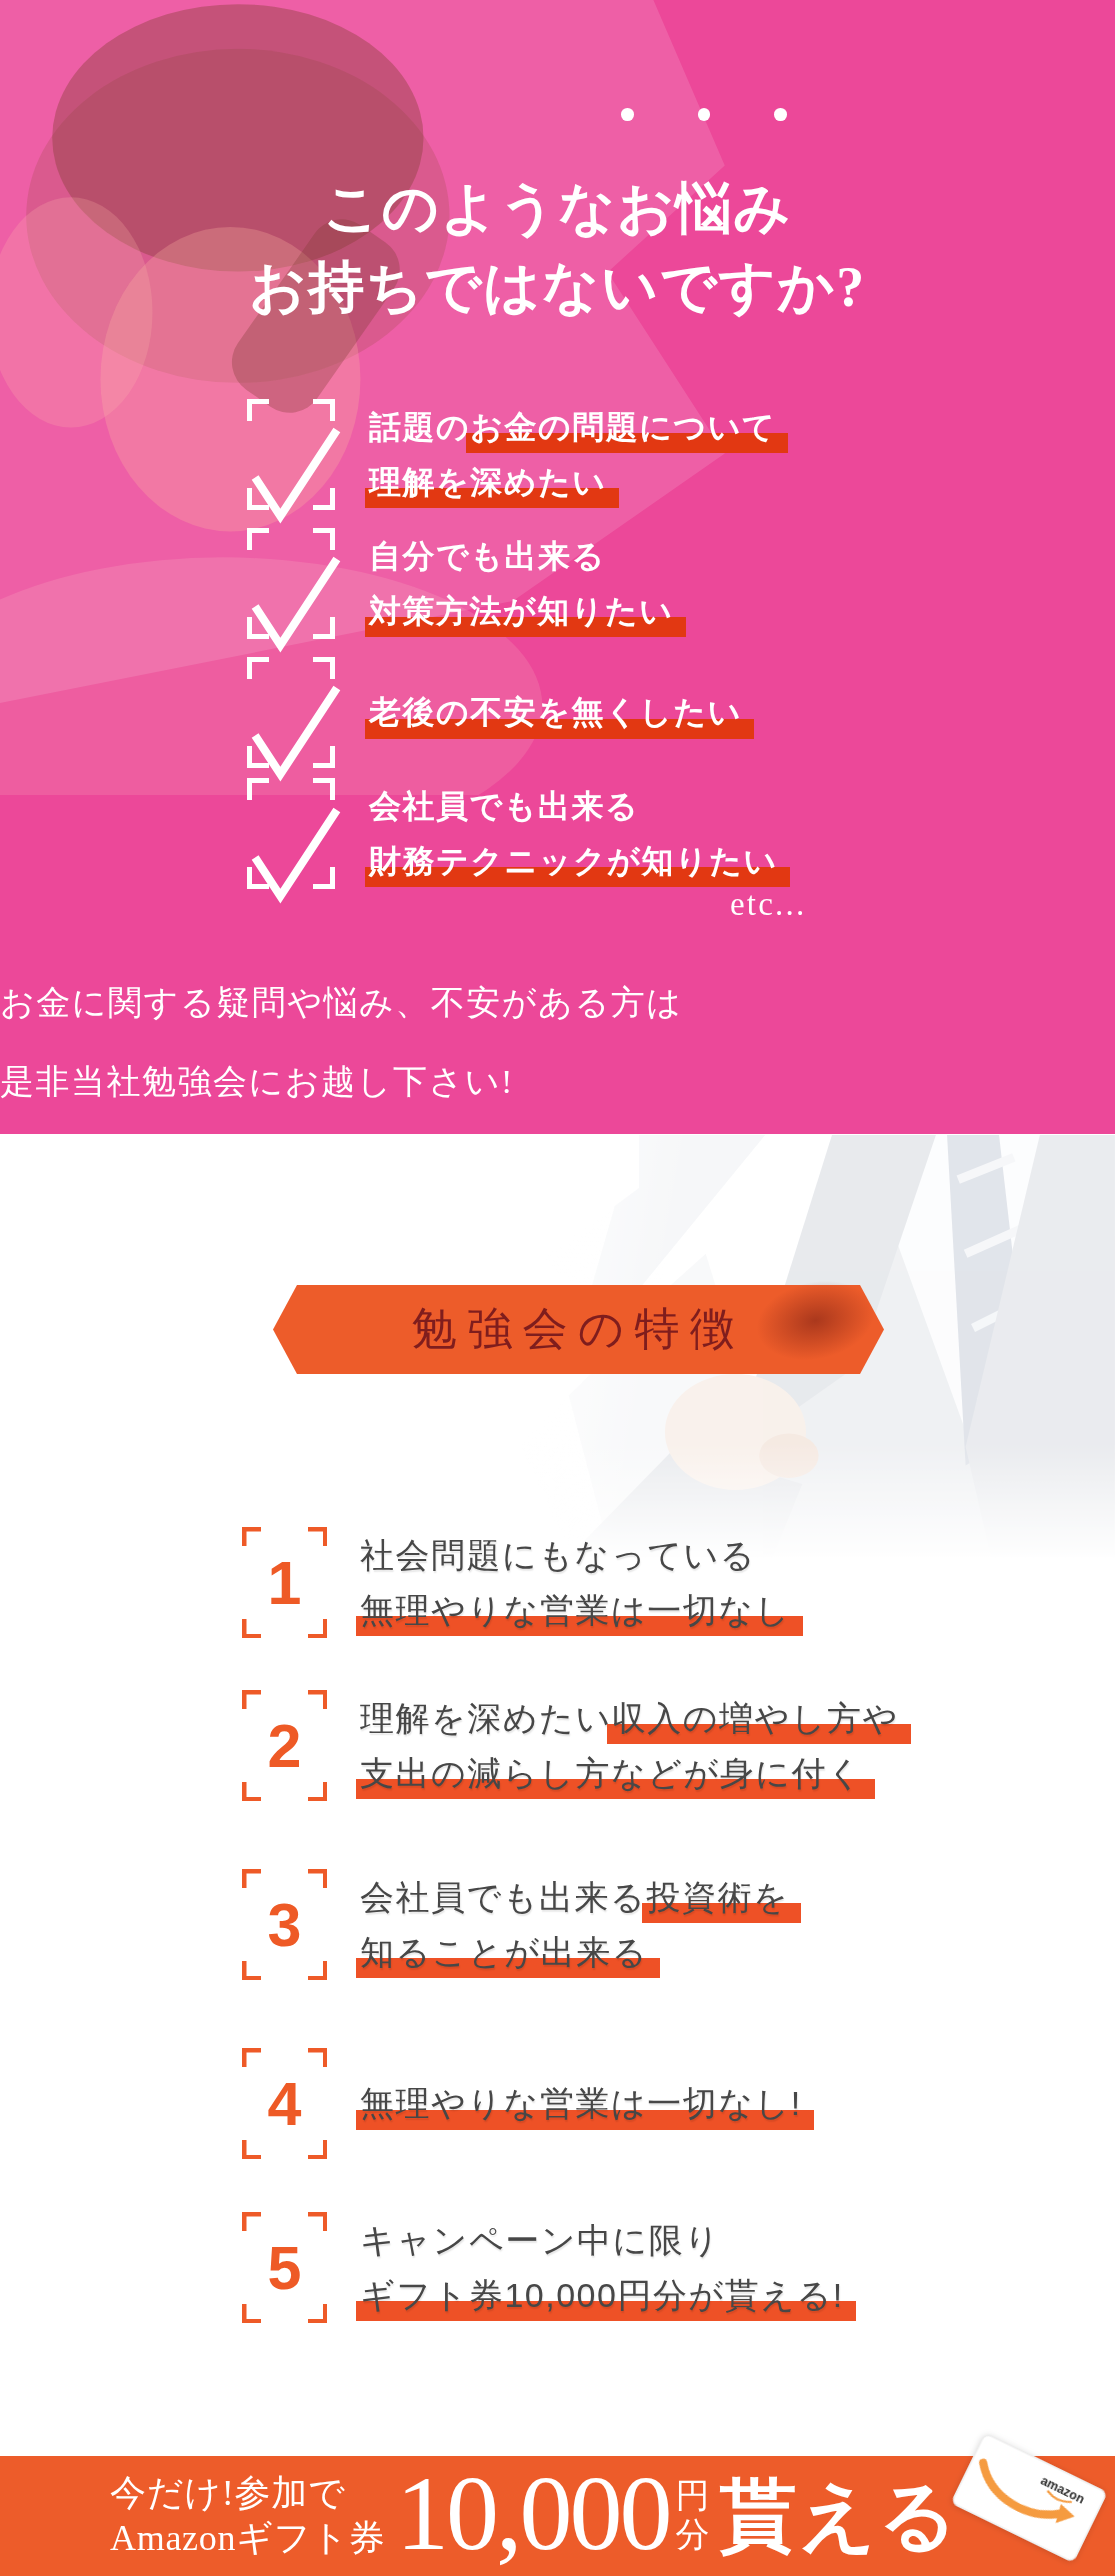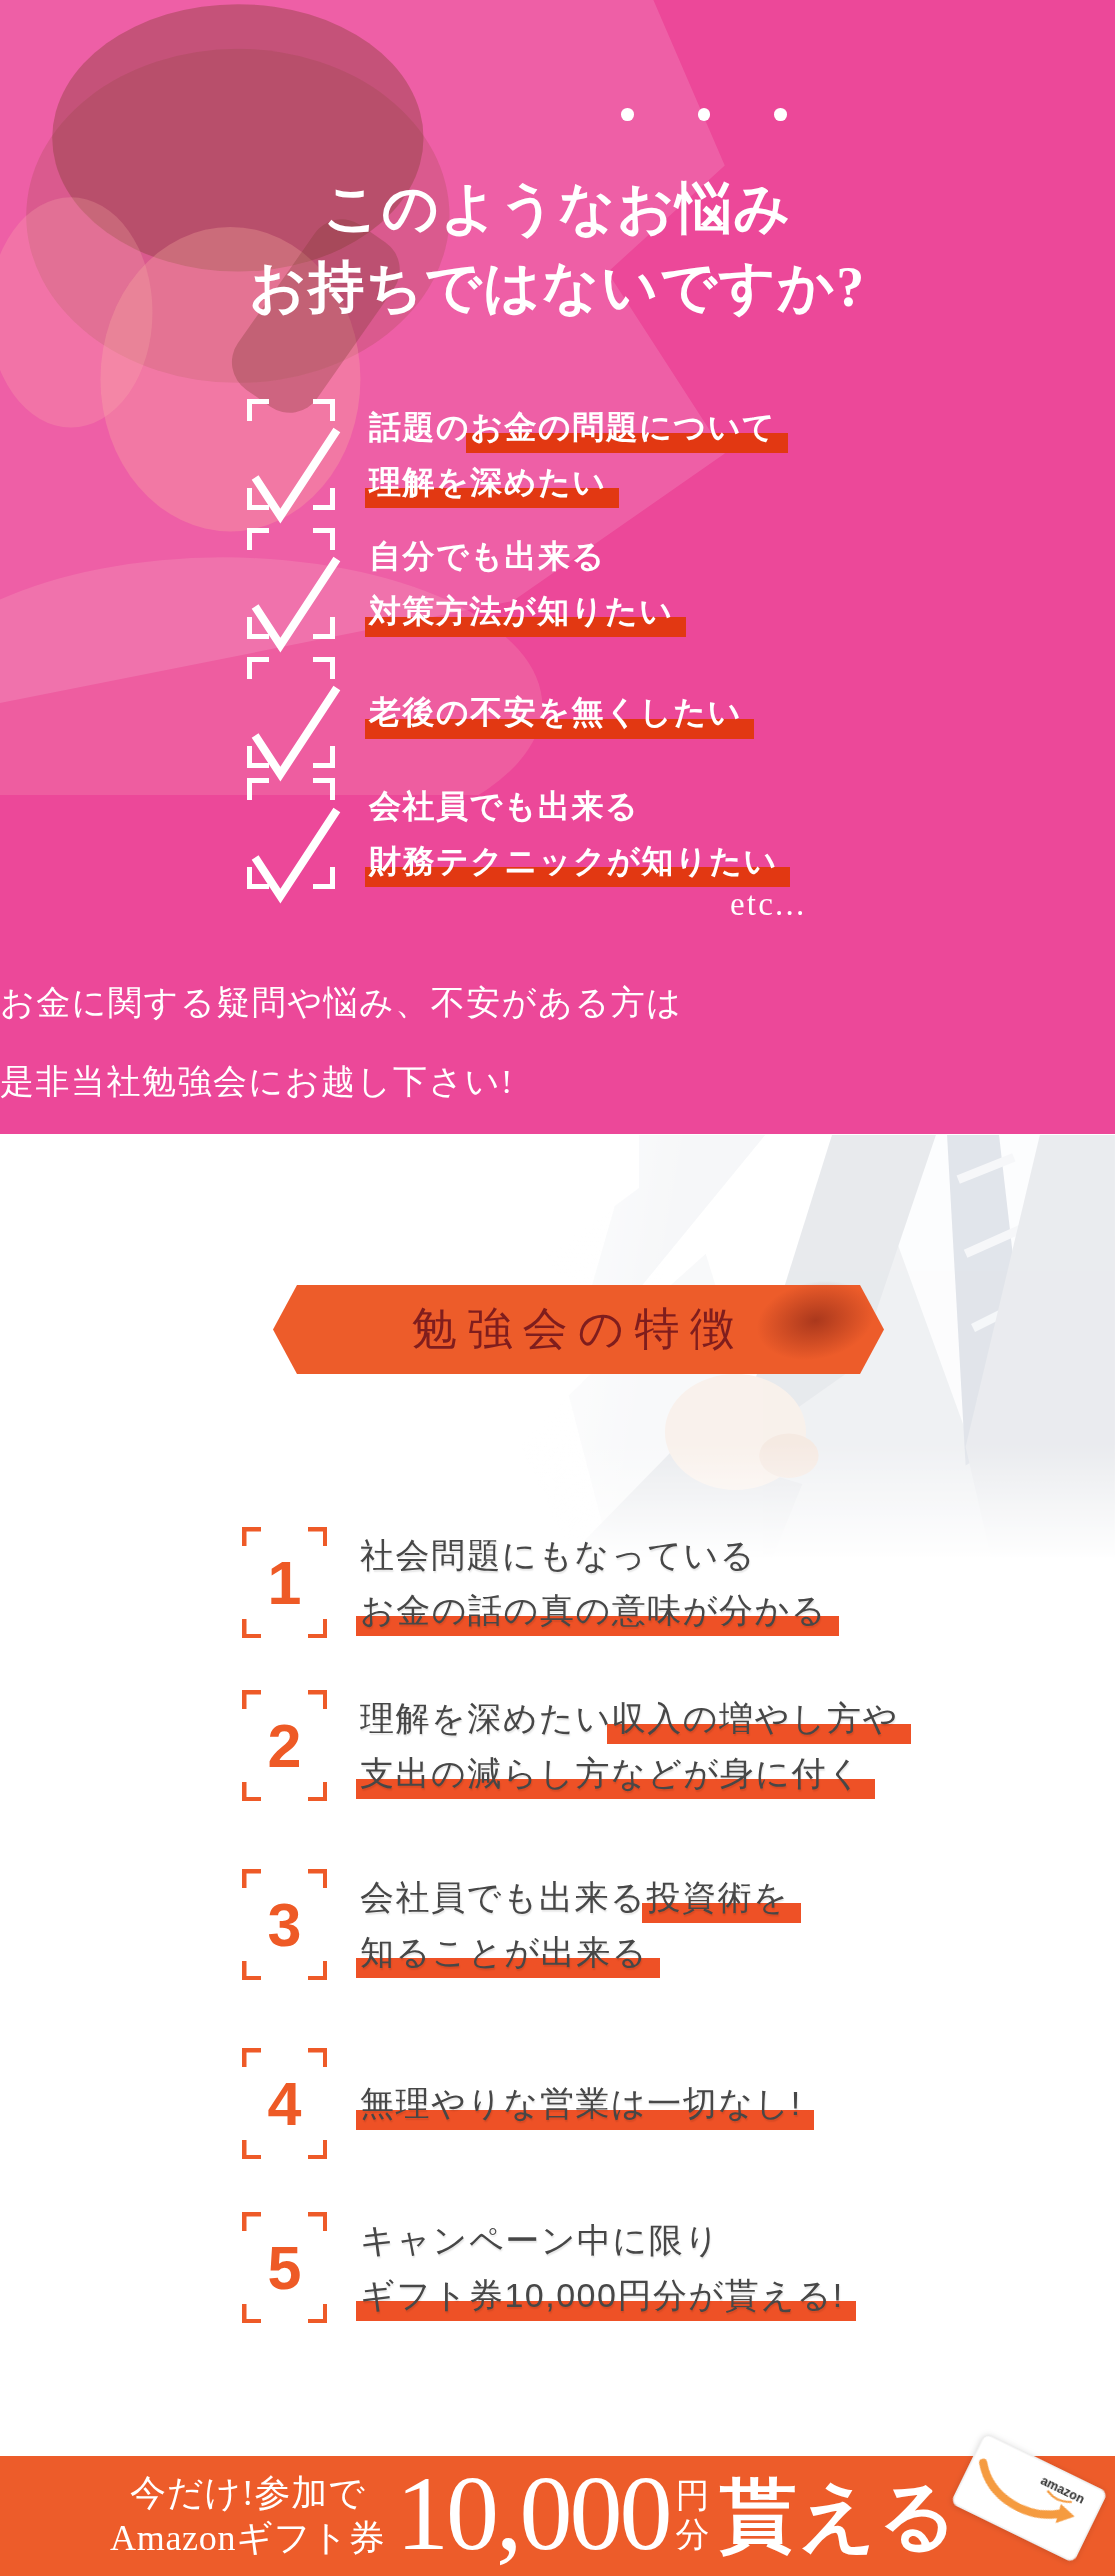--- a/index.html
+++ b/index.html
@@ -63,21 +63,21 @@
   .fitem:nth-child(4){margin-bottom:53px;}
   .fbox{width:85px;height:111px;flex:0 0 auto;--bc:#ee5a28;
       background-size:19.3px 4.5px,4.5px 19.3px,19.3px 4.5px,4.5px 19.3px,19.3px 4.5px,4.5px 19.3px,19.3px 4.5px,4.5px 19.3px;}
   .fnum{position:absolute;inset:0;display:flex;align-items:center;justify-content:center;
       font-size:61px;font-weight:bold;color:#ee5a26;}
   .ftext{font-weight:normal;font-size:34px;line-height:55px;color:#474747;letter-spacing:1.5px;
       text-shadow:0.7px 1.5px 1.5px rgba(0,0,0,0.10);}
 
   
   .cta{position:absolute;left:0;top:2456px;width:1115px;height:120px;background:#ed5c2a;
-      display:flex;align-items:center;padding-left:110px;box-sizing:border-box;color:#fff;text-align:center;}
+      display:flex;align-items:center;padding-left:110px;box-sizing:border-box;color:#fff;}
   .cta-intro{font-size:36px;line-height:45px;letter-spacing:0.7px;flex:0 0 auto;}
   .cta-amount{font-size:106px;line-height:111px;letter-spacing:-3px;margin-left:10.4px;margin-top:-4.5px;}
   .cta-unit{display:flex;flex-direction:column;font-size:34px;line-height:39px;margin-left:6px;margin-top:-3px;}
   .cta-catch{font-size:77px;font-weight:bold;line-height:89px;margin-left:10.4px;letter-spacing:1.5px;}
   .gift-card{position:absolute;left:960px;top:2431px;width:141px;height:141px;}
   .gift-card .cardrot{position:absolute;left:0;top:27px;transform:rotate(26deg);transform-origin:50% 50%;
       filter:drop-shadow(0 1.5px 3px rgba(0,0,0,0.15));}
 </style>
 </head>
 <body>
@@ -188,21 +188,21 @@
   <div class="ribbon-title serif">勉強会の特徴</div>
 
   <div class="features">
 
     <div class="fitem">
       <div class="fbox corners">
         <div class="fnum">1</div>
       </div>
       <div class="ftext">
         <div class="line"><span>社会問題にもなっている</span></div>
-        <div class="line"><span class="mark orange-mark">お金の話の真の意味が分かる</span></div>
+        <div class="line"><span class="mark orange-mark">無理やりな営業は一切なし</span></div>
       </div>
     </div>
 
     <div class="fitem">
       <div class="fbox corners">
         <div class="fnum">2</div>
       </div>
       <div class="ftext">
         <div class="line"><span>理解を深めたい</span><span class="mark orange-mark">収入の増やし方や</span></div>
         <div class="line"><span class="mark orange-mark">支出の減らし方などが身に付く</span></div>

